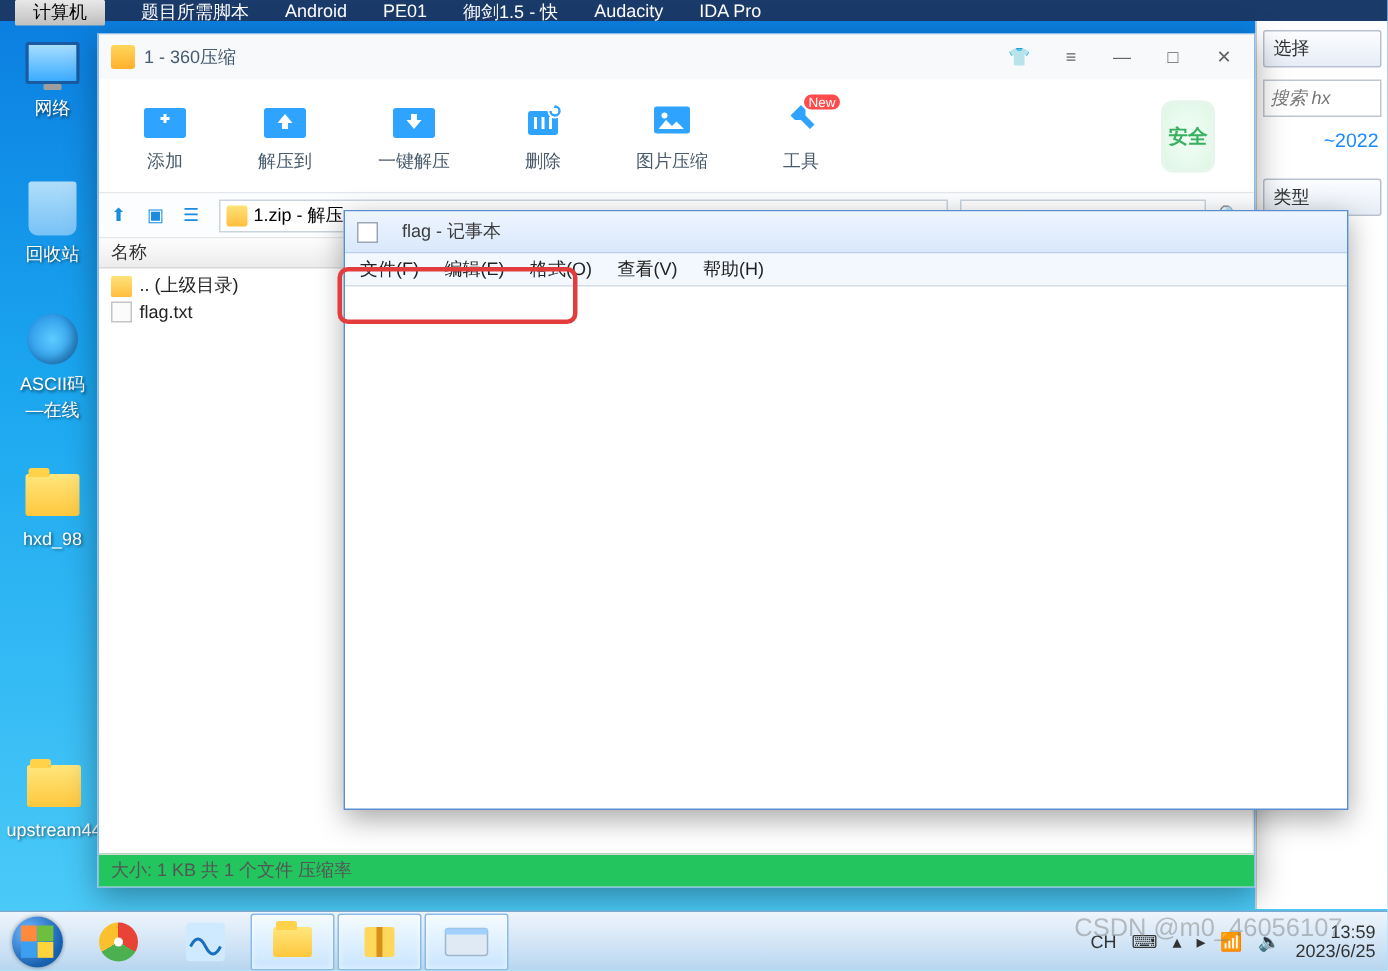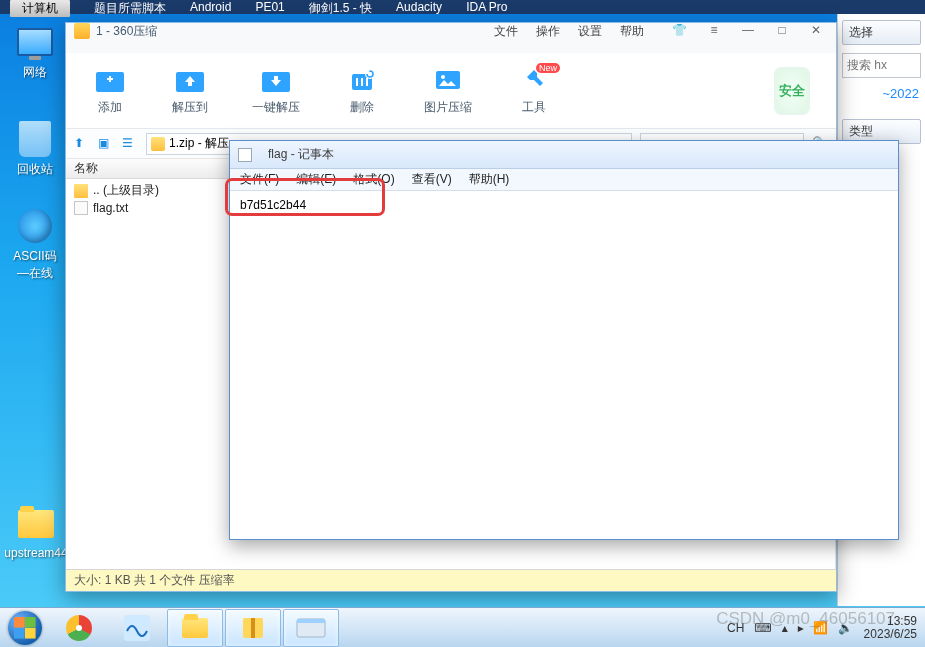--- a/index.html
+++ b/index.html
@@ -18,21 +18,21 @@
   .bin-ico{width:32px;height:36px;background:linear-gradient(#d8f1ff,#8fcdfa);border-radius:2px 2px 6px 6px;position:relative;opacity:.8}
   .ie-ico{width:34px;height:34px;border-radius:50%;background:radial-gradient(#5cccff,#1a85e0);box-shadow:inset -3px -3px 6px rgba(0,0,0,.25)}
   .desk-row2{position:absolute;left:6px;bottom:73px;display:flex;gap:26px;z-index:0}
   .desk-row2 .desk-icon{width:60px}
   .desk-row2 .desk-icon .dicon{width:40px;height:40px}
   .chrome-ico{width:36px;height:36px;border-radius:50%;background:conic-gradient(#e84336 0 120deg,#4caf50 120deg 240deg,#fbc02d 240deg 360deg);position:relative}
   .chrome-ico::after{content:"";position:absolute;inset:10px;border-radius:50%;background:#fff}
   .chrome-ico::before{content:"";position:absolute;inset:13px;border-radius:50%;background:#2196f3;z-index:1}
   
   .arc-window{position:absolute;left:65px;top:22px;width:772px;height:570px;background:#fff;border:1px solid #8bbbe8;box-shadow:0 6px 20px rgba(0,0,0,.35);z-index:2;display:flex;flex-direction:column}
-  .arc-title{height:30px;background:#f7f9fb;display:flex;padding:0 8px;gap:6px;color:#465a70}
+  .arc-title{height:30px;background:#f7f9fb;display:flex;align-items:center;padding:0 8px;gap:6px;color:#465a70}
   .arc-title .arc-logo{width:16px;height:16px;background:linear-gradient(#ffd75a,#ffb02c);border-radius:2px}
   .arc-title .sp{flex:1}
   .arc-menu{display:flex;gap:18px;margin-right:18px;color:#444}
   .arc-winbtns{display:flex;gap:10px;color:#666}
   .arc-winbtns span{width:24px;text-align:center}
   .arc-ribbon{height:76px;display:flex;align-items:center;gap:44px;padding:4px 26px;border-bottom:1px solid #e4e8ec;background:#fff}
   .rb{display:flex;flex-direction:column;align-items:center;gap:4px;color:#4a5b6c}
   .rb .ricon{width:36px;height:30px;display:flex;align-items:center;justify-content:center}
   .ricon svg{width:32px;height:28px}
   .safe-badge{margin-left:auto}
@@ -42,37 +42,37 @@
   .arc-path .pathbox{flex:1;height:22px;border:1px solid #c9d4de;background:#fff;display:flex;align-items:center;padding:0 4px;gap:4px}
   .arc-path .pathbox .zipico{width:14px;height:14px;background:linear-gradient(#ffe27a,#ffbe3d);border-radius:2px}
   .arc-path .search{width:164px;height:22px;border:1px solid #c9d4de;background:#fff}
   .arc-body{flex:1;display:flex;overflow:hidden}
   .arc-list{flex:1;background:#fff;border-right:1px solid #e2e2e2}
   .arc-list .hdr{height:20px;background:linear-gradient(#fdfdfd,#ececec);border-bottom:1px solid #d9d9d9;display:flex;align-items:center;padding:0 8px;color:#333}
   .arc-list .rows{padding:2px 0}
   .arc-list .row{display:flex;align-items:center;gap:5px;padding:1px 8px;color:#222}
   .arc-list .row .fico{width:14px;height:14px;background:linear-gradient(#ffe27a,#ffbe3d);border-radius:1px}
   .arc-list .row .txtico{width:14px;height:14px;background:#fbfbfb;border:1px solid #c5c5c5}
-  .arc-status{height:22px;background:#fef9c3;border-top:1px solid #d6d6d6;display:flex;align-items:center;padding:0 8px;color:#555}
+  .arc-status{height:22px;background:#22c55e;border-top:1px solid #d6d6d6;display:flex;align-items:center;padding:0 8px;color:#555}
   .arc-preview{height:40px;border-top:1px solid #d6d6d6;display:flex;align-items:center;gap:14px;padding:0 20px;background:#fff}
   .arc-preview .pv-fold{width:46px;height:32px;background:linear-gradient(#fff0b0,#ffd56a);border-radius:3px;position:relative}
   .arc-preview .pv-fold::before{content:"";position:absolute;top:-5px;left:4px;width:16px;height:7px;background:#ffe07a;border-radius:2px 2px 0 0}
   .arc-preview .pv-txt{color:#1a5aa0}
   
   .np-window{position:absolute;left:229px;top:140px;width:670px;height:400px;background:#fff;border:1px solid #5a8fcf;box-shadow:0 6px 18px rgba(0,0,0,.35);z-index:3;display:flex;flex-direction:column}
   .np-title{height:28px;background:linear-gradient(#eef5ff,#d9e8fb);display:flex;align-items:center;padding:0 8px;gap:16px;color:#3b3b3b;border-bottom:1px solid #b9cfe7}
   .np-title .npico{width:14px;height:14px;background:#fff;border:1px solid #9aa7b4}
   .np-menu{height:22px;display:flex;align-items:center;gap:17px;padding:0 10px;border-bottom:1px solid #d5dde8;background:#f3f8ff;color:#222}
   .np-body{flex:1;background:#fff;padding:6px 10px;font-family:Consolas,"Courier New",monospace;font-size:14px;color:#000}
   
   .hl-box{position:absolute;left:225px;top:178px;width:160px;height:38px;border:3px solid #e33c3c;border-radius:7px;z-index:5;pointer-events:none}
   
   .rs{position:absolute;right:0;top:14px;width:88px;height:592px;background:#fff;border-left:1px solid #d0d0d0;z-index:1;padding:6px 4px;display:flex;flex-direction:column;gap:8px;color:#333}
   .rs .rs-btn{border:1px solid #b7c1cf;background:linear-gradient(#fcfdff,#e6edf6);padding:3px 6px;text-align:left;border-radius:2px}
-  .rs .rs-in{border:1px solid #c0c6ce;padding:3px 4px;color:#777;}
+  .rs .rs-in{border:1px solid #c0c6ce;padding:3px 4px;color:#777;font-style:italic}
   .rs .rs-yr{text-align:right;color:#198bff;padding-right:2px;font-size:13px}
   
   .taskbar{position:absolute;left:0;right:0;bottom:0;height:40px;background:linear-gradient(#eef5fc,#cfe3f5 60%,#b7d5ef);border-top:1px solid #7ca9d0;display:flex;align-items:center;z-index:10}
   .start{width:50px;height:40px;display:flex;align-items:center;justify-content:center}
   .start .orb{width:34px;height:34px;border-radius:50%;background:radial-gradient(circle at 30% 30%,#6fb5ff 0%,#1660ae 70%);position:relative;box-shadow:0 0 3px rgba(0,0,0,.4)}
   .start .orb::after{content:"";position:absolute;inset:6px;background:
     linear-gradient(#ff8a3c,#ff8a3c) top left/48% 48% no-repeat,
     linear-gradient(#6fbf3f,#6fbf3f) top right/48% 48% no-repeat,
     linear-gradient(#3d9ff0,#3d9ff0) bottom left/48% 48% no-repeat,
     linear-gradient(#ffd33c,#ffd33c) bottom right/48% 48% no-repeat}
@@ -108,20 +108,26 @@
       </div>
     <span>回收站</span>
   </div>
   <div class="desk-icon" style="margin-top:28px">
     <div class="dicon">
         <div class="ie-ico"></div>
       </div>
     <span style="white-space:pre">ASCII码
 —在线</span>
   </div>
+  <div class="desk-icon" style="margin-top:28px">
+    <div class="dicon">
+        <div class="folder-ico"></div>
+      </div>
+    <span>hxd_98</span>
+  </div>
 </div>
 
 <div class="desk-row2">
   <div class="desk-icon">
     <div class="dicon">
         <div class="folder-ico"></div>
       </div>
     <span>upstream44</span>
   </div>
   <div class="desk-icon">
@@ -144,26 +150,20 @@
   <div class="rs-in">搜索 hx</div>
   <div class="rs-yr">~2022</div>
   <div class="rs-btn" style="margin-top:10px">类型</div>
 </div>
 
 <div class="arc-window">
   <div class="arc-title">
     <div class="arc-logo"></div>
     <span>1 - 360压缩</span>
     <div class="sp"></div>
-    <div class="arc-menu">
-      <span>文件</span>
-      <span>操作</span>
-      <span>设置</span>
-      <span>帮助</span>
-    </div>
     <div class="arc-winbtns">
       <span>👕</span>
       <span>≡</span>
       <span>—</span>
       <span>□</span>
       <span>✕</span>
     </div>
   </div>
   <div class="arc-ribbon">
     <div class="rb">
@@ -266,23 +266,20 @@
     <div class="npico"></div>
     <span>flag - 记事本</span>
   </div>
   <div class="np-menu">
     <span>文件(F)</span>
     <span>编辑(E)</span>
     <span>格式(O)</span>
     <span>查看(V)</span>
     <span>帮助(H)</span>
   </div>
-  <div class="np-body">
-    <span>b7d51c2b44</span>
-  </div>
 </div>
 
 <div class="hl-box"></div>
 
 <div class="taskbar">
   <div class="start">
       <div class="orb"></div>
     </div>
   <div class="tb-items">
     <div class="tb-item">

